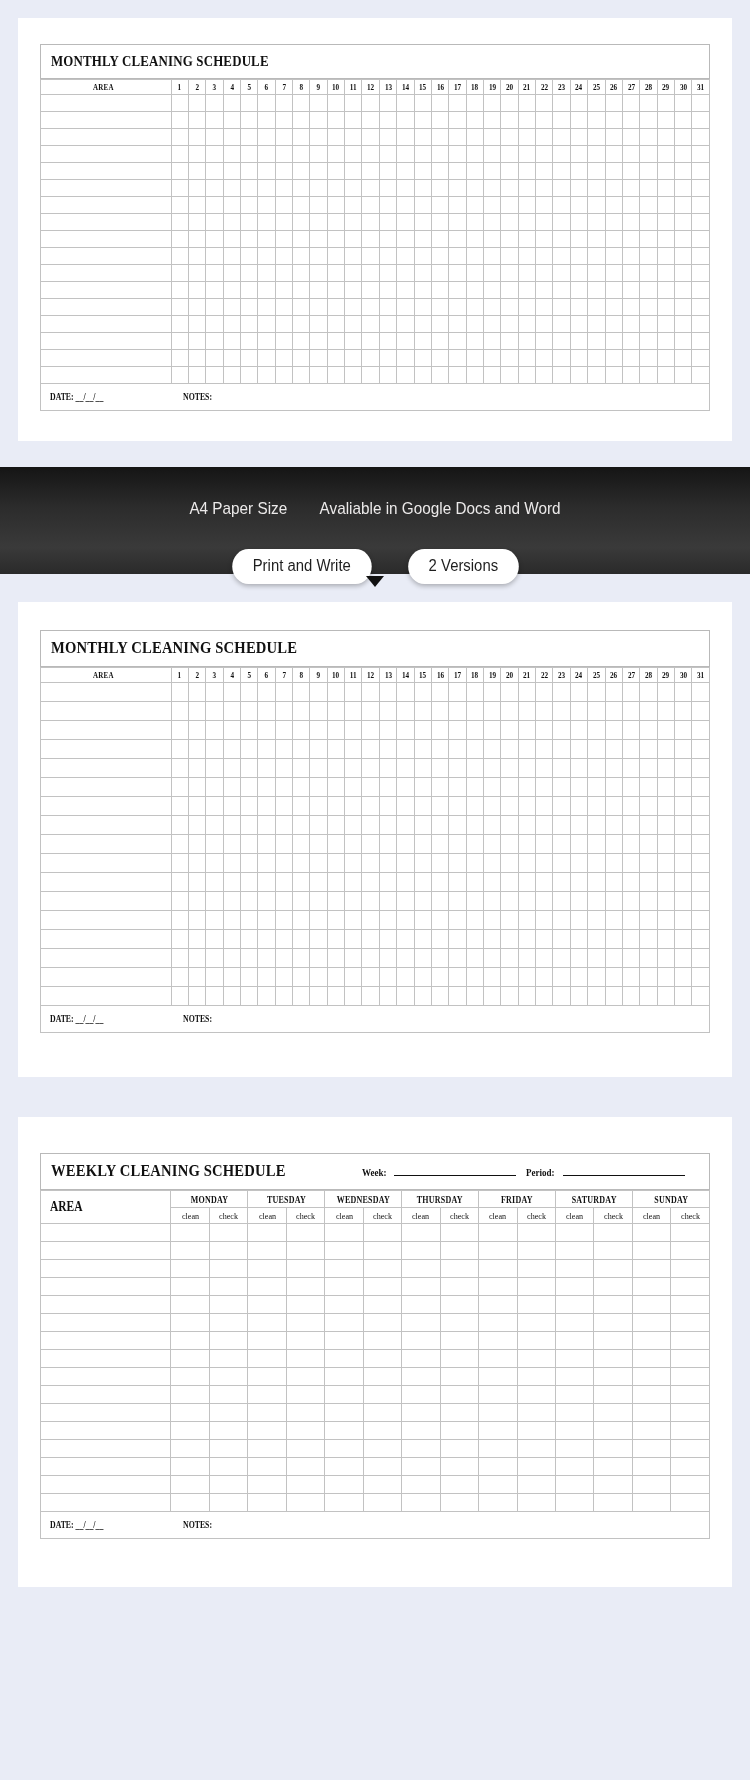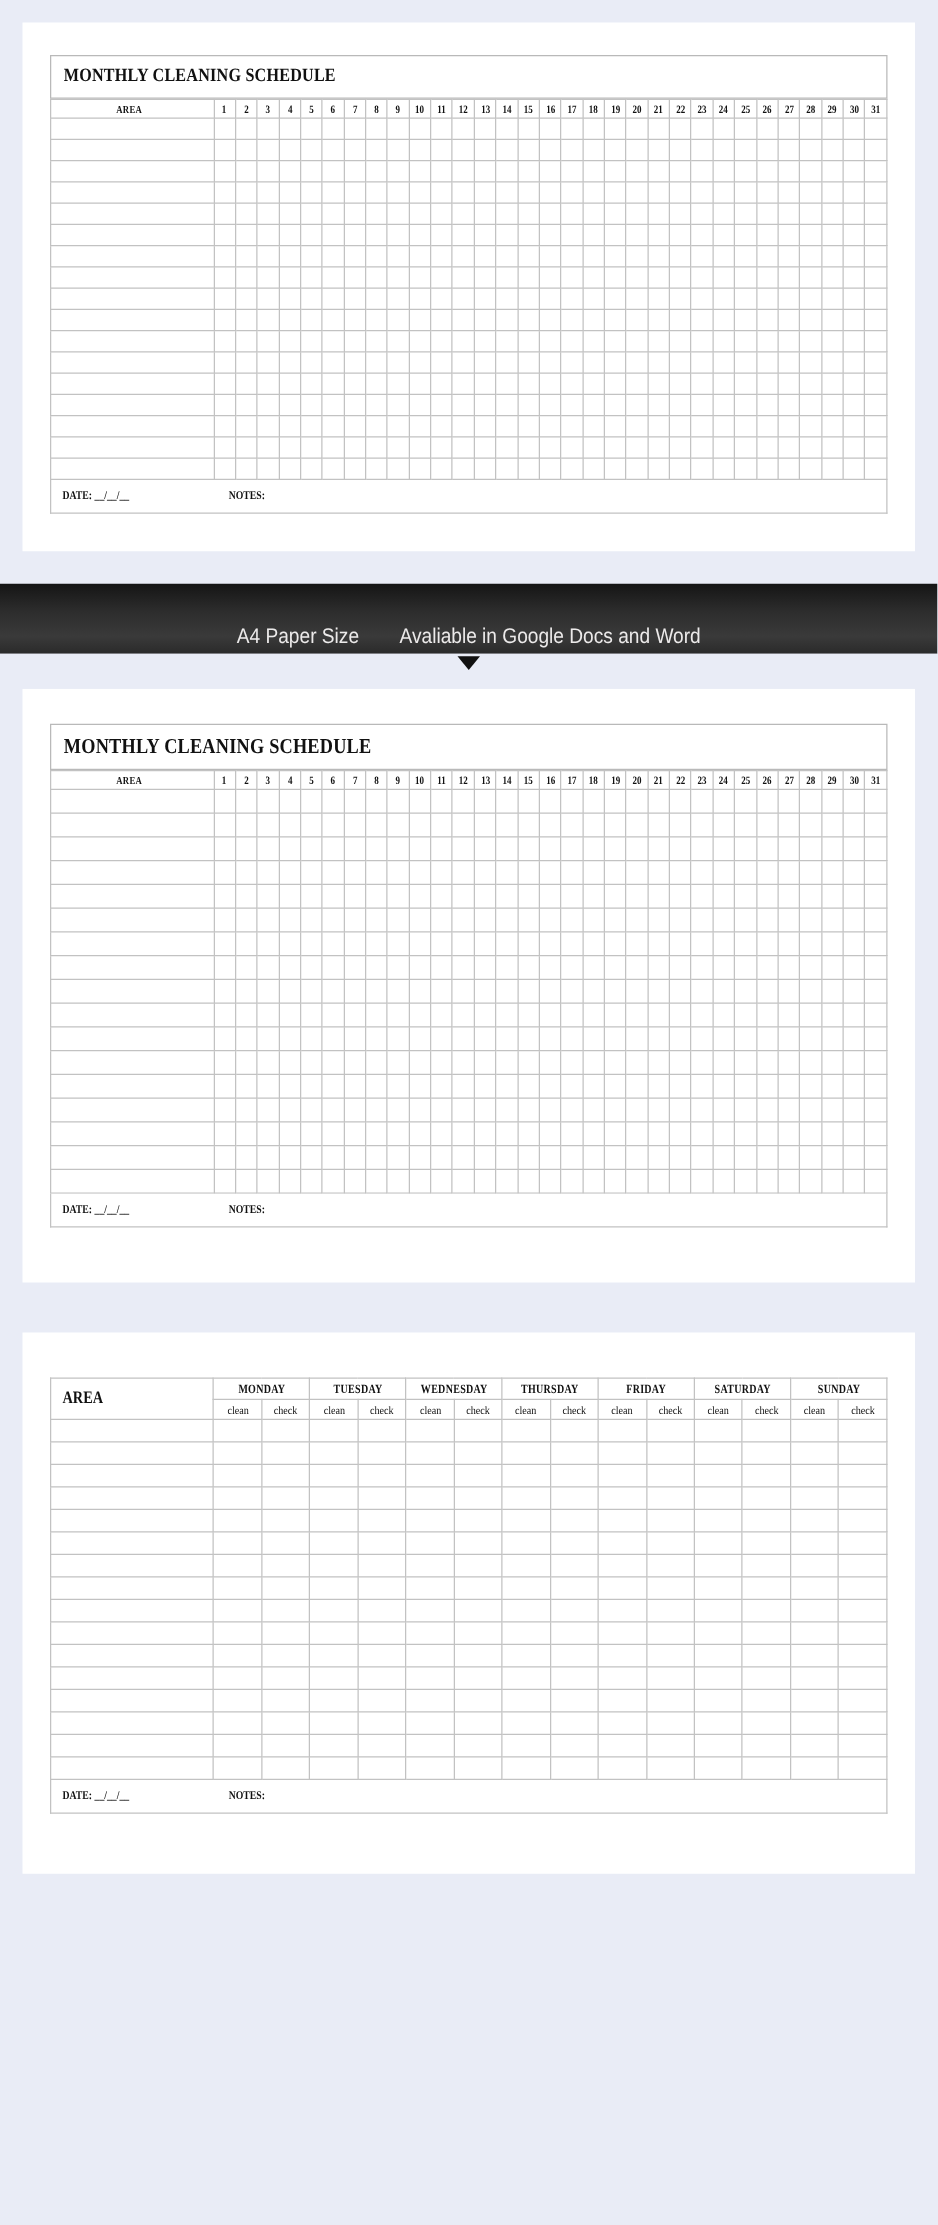--- a/index.html
+++ b/index.html
@@ -888,20 +888,24 @@
       </div>
     </div>
   </div>
 </div>
 
 <div class="banner">
   <div class="banner-sub">
     <span>A4 Paper Size</span>
     <span>Avaliable in Google Docs and Word</span>
   </div>
+  <div class="pill-row">
+    <div class="pill">Print and Write</div>
+    <div class="pill">2 Versions</div>
+  </div>
 </div>
 <div class="caret-wrap">
   <div class="caret"></div>
 </div>
 
 <div class="page-stage" style="padding-bottom:18px;">
   <div class="sheet-card" style="padding:28px 22px 44px 22px;">
     <div class="doc">
       <div class="doc-title-box">
         <span class="doc-title lg">MONTHLY CLEANING SCHEDULE</span>
@@ -1564,20 +1568,31 @@
       </div>
     </div>
   </div>
 </div>
 
 <div class="gap"></div>
 
 <div class="page-stage" style="padding-top:6px;padding-bottom:26px;">
   <div class="sheet-card" style="padding:36px 22px 48px 22px;">
     <div class="doc">
+      <div class="doc-title-box">
+        <div class="title-row">
+          <span class="doc-title lg">WEEKLY CLEANING SCHEDULE</span>
+          <span class="week-period">
+            <span class="wp-label">Week:</span>
+            <span class="wp-rule"></span>
+            <span class="wp-label">Period:</span>
+            <span class="wp-rule"></span>
+          </span>
+        </div>
+      </div>
       <table class="grid wk">
           <colgroup>
             <col style="width: 19.5%;">
             <col style="width: 5.75%;">
             <col style="width: 5.75%;">
             <col style="width: 5.75%;">
             <col style="width: 5.75%;">
             <col style="width: 5.75%;">
             <col style="width: 5.75%;">
             <col style="width: 5.75%;">

